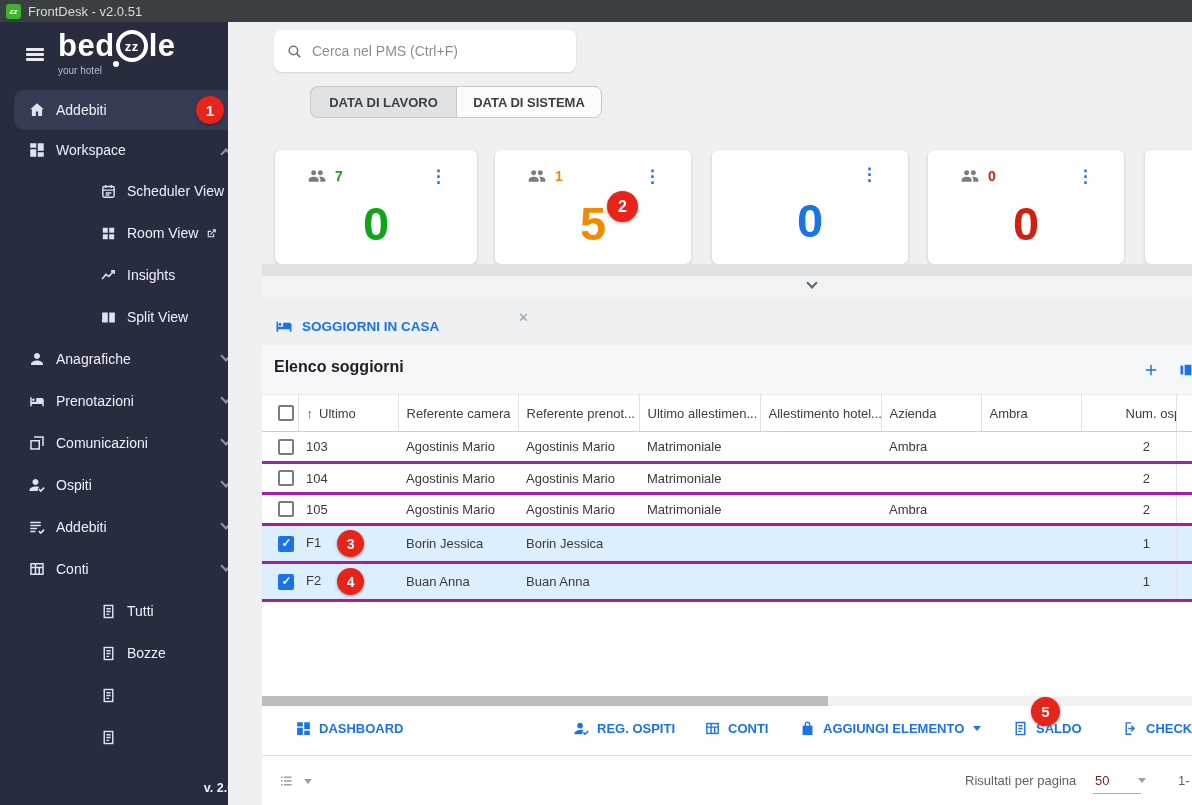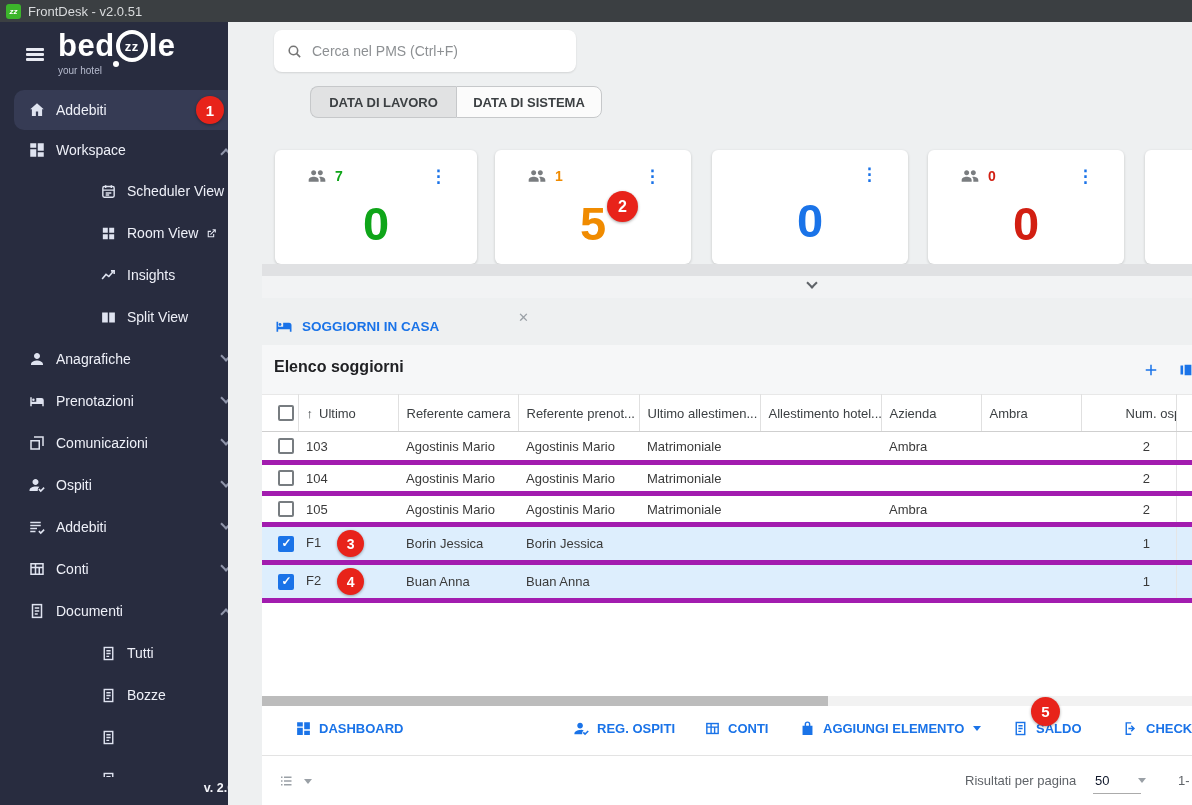--- a/index.html
+++ b/index.html
@@ -87,21 +87,21 @@
   .panel { position:absolute; left:0; top:323px; width:930px; height:460px; background:#fff; }
   .panel-head { position:absolute; left:0; top:0; width:930px; height:49px; background:#f6f7f8; }
   .panel-title { position:absolute; left:12px; top:13px; font-size:16px; font-weight:bold; color:#202124; }
   .plus-ic { position:absolute; left:880px; top:16px; width:18px; height:18px; color:#1a73e8; cursor:pointer; }
   .cards-ic { position:absolute; left:914px; top:16px; width:24px; height:18px; color:#1a73e8; cursor:pointer; }
 
   table.grid { position:absolute; left:0; top:49px; width:930px; border-collapse:collapse; table-layout:fixed; font-size:13px; }
   table.grid th { height:37px; font-weight:500; color:#3c4043; text-align:left; padding:0 8px;
     border-bottom:1px solid #cfcfcf; border-top:1px solid #e8e8e8; border-right:1px solid #e0e0e0; background:#fff; white-space:nowrap; overflow:hidden; }
   table.grid th:last-child { border-right:none; }
-  table.grid td { color:#3a3a3a; padding:0 8px; border-bottom:5px solid #a21caf; white-space:nowrap; overflow:hidden;margin-top:25px; }
+  table.grid td { color:#3a3a3a; padding:0 8px; border-bottom:3px solid #a21caf; white-space:nowrap; overflow:hidden;margin-top:25px; }
   table.grid tr.r { height:31px; }
   table.grid tr.sel { height:38px; background:#ddeefd; }
   table.grid td.num, table.grid th.num { text-align:center;padding-left:44px; }
   table.grid td.endcol { border-left:1px solid #e5e5e5; }
   .cb { width:16px; height:16px; border:2px solid #777c80; border-radius:2px; margin-left:8px; cursor:pointer; }
   .cb.checked { background:#1a73e8; border-color:#1a73e8; position:relative; }
   .cb.checked:after { content:"✓"; position:absolute; left:1.5px; top:-1.5px; color:#fff; font-size:12px; font-weight:bold; }
   .sort { font-weight:bold; color:#3c4043; margin-right:6px; }
 
   .hscroll { position:absolute; left:0; top:351px; width:930px; height:10px; background:#f2f2f2; }
@@ -113,21 +113,21 @@
   .tool svg { width:17px; height:17px; flex:none; }
   .caret { width:0; height:0; border-left:4.5px solid transparent; border-right:4.5px solid transparent;
     border-top:5px solid #1a73e8; margin-left:2px; }
 
   .pager { position:absolute; left:0; top:410px; width:930px; height:50px; background:#fff; border-top:1px solid #e3e3e3; }
   .pager-left { position:absolute; left:16px; top:16px; display:flex; align-items:center; gap:6px; color:#9aa0a6; cursor:pointer; }
   .pager-left svg { width:18px; height:18px; }
   .caret.gray { border-top-color:#9aa0a6; }
   .pp-label { position:absolute; left:703px; top:17px; font-size:13px; color:#5f6368; }
   .pp-select { position:absolute; left:831px; top:12px; width:48px; height:26px; border-bottom:1px solid #ababab;
-    display:flex; align-items:center; justify-content:space-between; font-size:13px; color:#0f172a; cursor:pointer; padding:0 2px;gap:27px; }
+    display:flex; align-items:center; justify-content:space-between; font-size:13px; color:#7f1d1d; cursor:pointer; padding:0 2px;gap:27px; }
   .pp-range { position:absolute; left:916px; top:17px; font-size:13px; color:#5f6368; }
 </style>
 </head>
 <body>
 
 <div class="app">
 
   <div class="titlebar">
     <span class="tb-icon">zz</span>
     <span class="tb-title">FrontDesk - v2.0.51</span>
@@ -236,28 +236,20 @@
         <span class="lbl">Addebiti</span>
         <span class="chev down"></span>
       </div>
       <div class="nav-item">
         <svg class="ic" viewBox="0 0 24 24" fill="none" stroke="currentColor" stroke-width="2">
             <rect x="4" y="5" width="16" height="14"></rect>
             <path d="M4 10h16M10 5v14M15 10v9"></path>
           </svg>
         <span class="lbl">Conti</span>
         <span class="chev down"></span>
-      </div>
-      <div class="nav-item">
-        <svg class="ic" viewBox="0 0 24 24" fill="none" stroke="currentColor" stroke-width="2">
-            <rect x="6" y="3.5" width="12" height="17"></rect>
-            <path d="M9 8h6M9 12h6M9 16h4"></path>
-          </svg>
-        <span class="lbl">Documenti</span>
-        <span class="chev up"></span>
       </div>
       <div class="nav-item sub">
         <svg class="ic" viewBox="0 0 24 24" fill="none" stroke="currentColor" stroke-width="2">
             <rect x="6" y="3.5" width="12" height="17"></rect>
             <path d="M9 8h6M9 12h6M9 16h4"></path>
           </svg>
         <span class="lbl">Tutti</span>
       </div>
       <div class="nav-item sub">
         <svg class="ic" viewBox="0 0 24 24" fill="none" stroke="currentColor" stroke-width="2">

